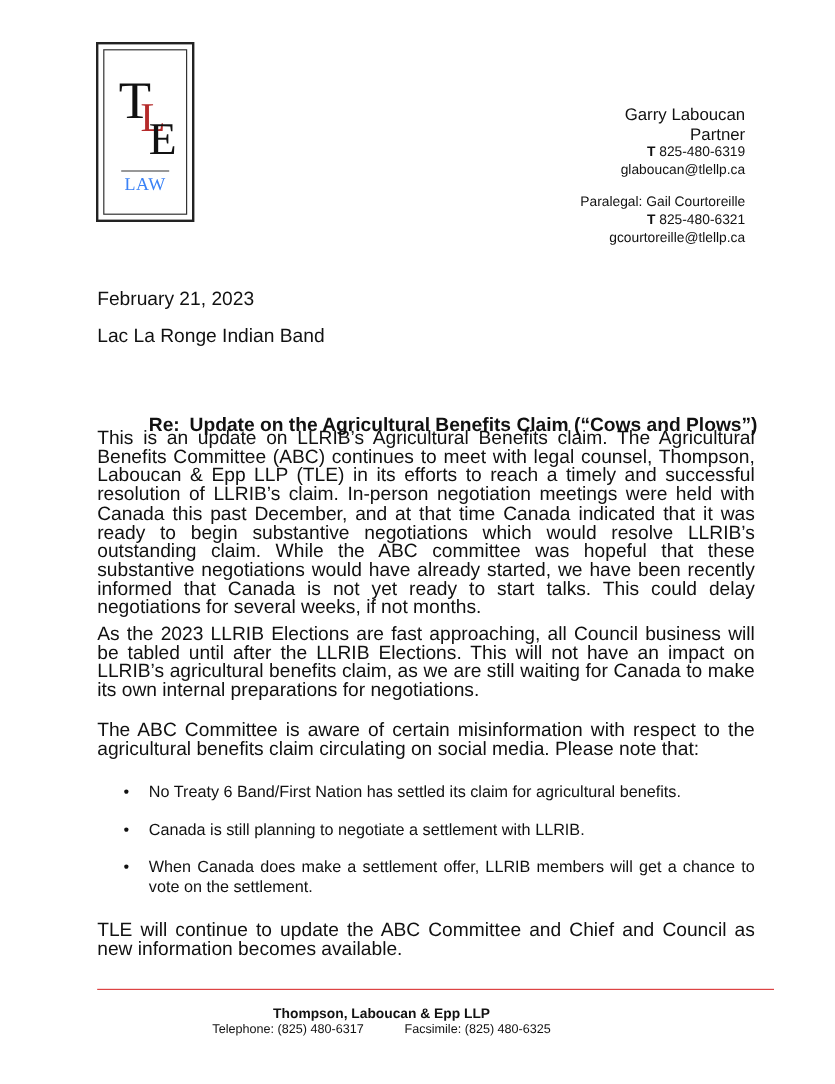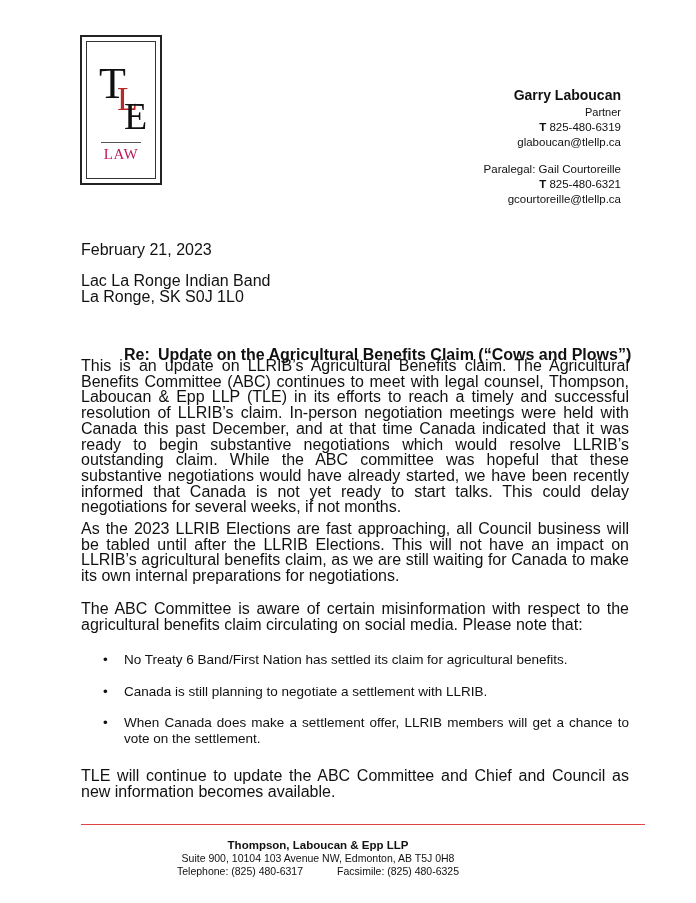--- a/index.html
+++ b/index.html
@@ -11,25 +11,25 @@
                 border: 1px solid #333; }
   .logo-letters { position: absolute; left: 0; top: 0; width: 100%; height: 95px; }
   .logo-T { position: absolute; left: 12px; top: 20px; font-family: "Liberation Serif", serif;
             font-size: 44px; line-height: 44px; color: #111; }
   .logo-L { position: absolute; left: 30px; top: 40px; font-family: "Liberation Serif", serif;
             font-size: 34px; line-height: 34px; color: #b52a2a; }
   .logo-E { position: absolute; left: 37px; top: 55px; font-family: "Liberation Serif", serif;
             font-size: 38px; line-height: 38px; color: #111; }
   .logo-rule { position: absolute; left: 14px; right: 14px; top: 100px; height: 1px; background: #555; }
   .logo-law { position: absolute; left: 0; right: 0; top: 104px; text-align: center;
-              font-family: "Liberation Serif", serif; font-size: 15px; letter-spacing: 0.5px; color: #be185d; }
+              font-family: "Liberation Serif", serif; font-size: 15px; letter-spacing: 0.5px; color: #3b82f6; }
 
   .contact { position: absolute; right: 75px; top: 87px; text-align: right; font-size: 11.5px; line-height: 15px; }
-  .contact .name { font-weight: bold; font-size: 14px; line-height: 17px; }
-  .contact .role { font-size: 11px; line-height: 16px; }
+  .contact .name { font-weight: normal; font-size: 14px; line-height: 17px; }
+  .contact .role { font-size: 14px; line-height: 16px; }
   .contact .bold { font-weight: bold; }
   .contact .gap { height: 12px; }
 
   .body-text { position: absolute; left: 81px; width: 548px; font-size: 16px; line-height: 15.7px; }
   .date { top: 242px; }
   .address { top: 273px; }
   .re { top: 347px; font-weight: bold; margin-left: 43px; }
   .re .label { display: inline-block; width: 34px; }
   .para { text-align: justify; }
   .p1 { top: 358px; }
@@ -68,21 +68,20 @@
   <div class="gap"></div>
   <div>Paralegal: Gail Courtoreille</div>
   <div><span class="bold">T</span> <span>825-480-6321</span></div>
   <div>gcourtoreille@tlellp.ca</div>
 </div>
 
 <div class="body-text date">February 21, 2023</div>
 
 <div class="body-text address">
   <div>Lac La Ronge Indian Band</div>
-  <div>La Ronge, SK S0J 1L0</div>
 </div>
 
 <div class="body-text re">
   <span class="label">Re:</span><span>Update on the Agricultural Benefits Claim (“Cows and Plows”)</span>
 </div>
 
 <div class="body-text para p1">This is an update on LLRIB’s Agricultural Benefits claim. The Agricultural Benefits Committee (ABC) continues to meet with legal counsel, Thompson, Laboucan &amp; Epp LLP (TLE) in its efforts to reach a timely and successful resolution of LLRIB’s claim. In-person negotiation meetings were held with Canada this past December, and at that time Canada indicated that it was ready to begin substantive negotiations which would resolve LLRIB’s outstanding claim. While the ABC committee was hopeful that these substantive negotiations would have already started, we have been recently informed that Canada is not yet ready to start talks. This could delay negotiations for several weeks, if not months.</div>
 <div class="body-text para p2">As the 2023 LLRIB Elections are fast approaching, all Council business will be tabled until after the LLRIB Elections.  This will not have an impact on LLRIB’s agricultural benefits claim, as we are still waiting for Canada to make its own internal preparations for negotiations.</div>
 <div class="body-text para p3">The ABC Committee is aware of certain misinformation with respect to the agricultural benefits claim circulating on social media.  Please note that:</div>
 
@@ -90,15 +89,14 @@
   <li><span class="dot">•</span><span>No Treaty 6 Band/First Nation has settled its claim for agricultural benefits.</span></li>
   <li><span class="dot">•</span><span>Canada is still planning to negotiate a settlement with LLRIB.</span></li>
   <li><span class="dot">•</span><span>When Canada does make a settlement offer, LLRIB members will get a chance to vote on the settlement.</span></li>
 </ul>
 
 <div class="body-text para p4">TLE will continue to update the ABC Committee and Chief and Council as new information becomes available.</div>
 
 <div class="footer-rule"></div>
 <div class="footer">
   <div class="firm">Thompson, Laboucan &amp; Epp LLP</div>
-  <div>Suite 900, 10104 103 Avenue NW, Edmonton, AB  T5J 0H8</div>
   <div><span>Telephone: (825) 480-6317</span><span class="sp"></span><span>Facsimile: (825) 480-6325</span></div>
 </div>
 
 </body></html>

